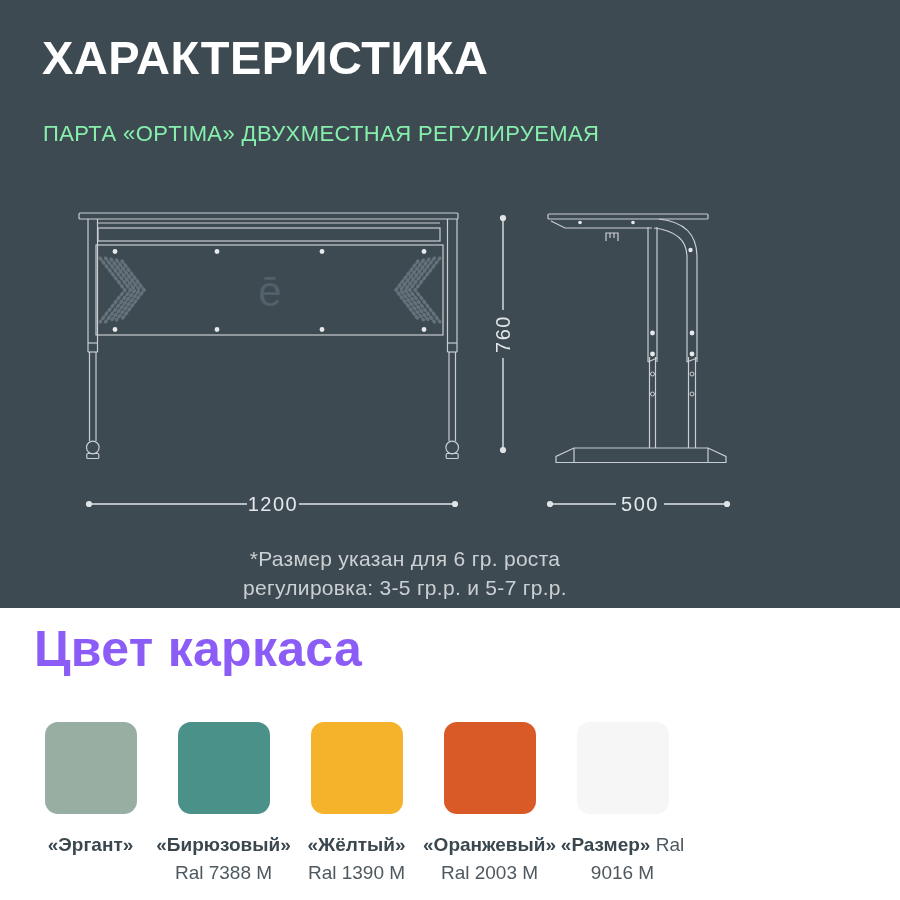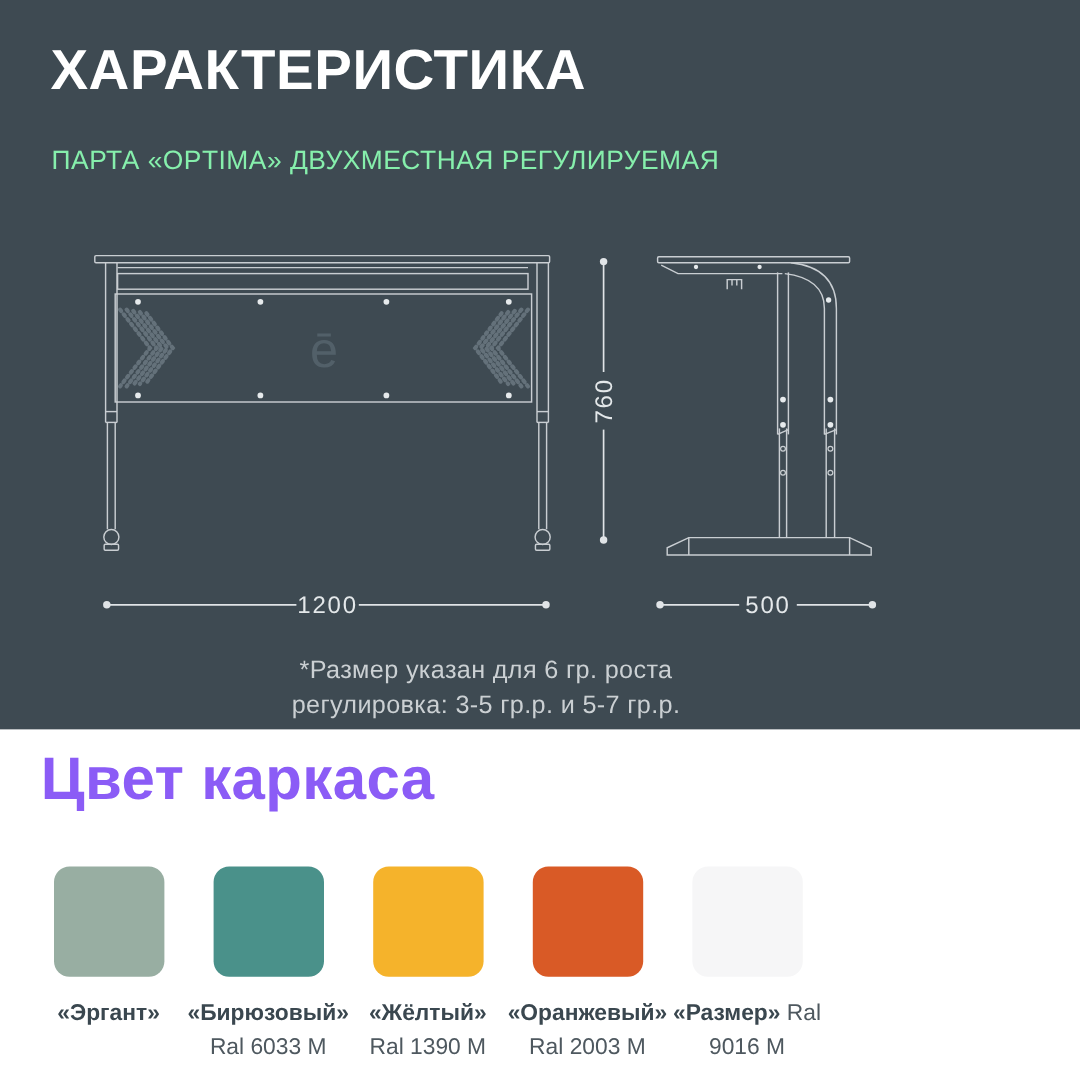--- a/index.html
+++ b/index.html
@@ -179,21 +179,21 @@
           <span class="nm">«Эргант»</span>
           <span class="ral"></span>
         </div>
       </div>
 
 
       <div class="swatch-col">
         <div class="swatch" style="background-color: rgb(74, 145, 138);"></div>
         <div class="swatch-label">
           <span class="nm">«Бирюзовый»</span>
-          <span class="ral">Ral 6033 M</span>
+          <span class="ral">Ral 7388 M</span>
         </div>
       </div>
 
       <div class="swatch-col">
         <div class="swatch" style="background-color: rgb(245, 179, 43);"></div>
         <div class="swatch-label">
           <span class="nm">«Жёлтый»</span>
           <span class="ral">Ral 1390 M</span>
         </div>
       </div>

